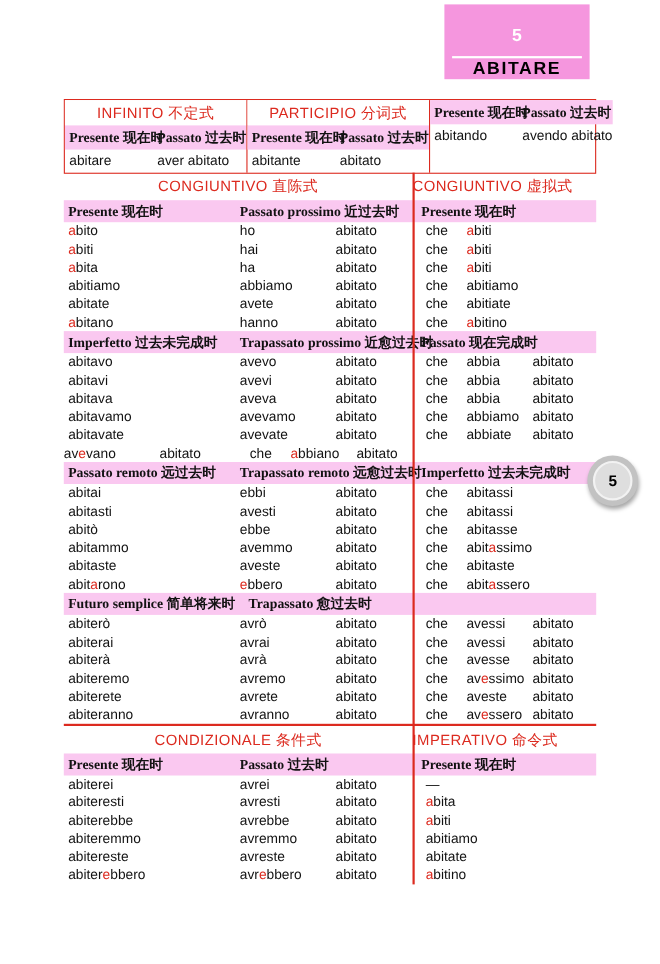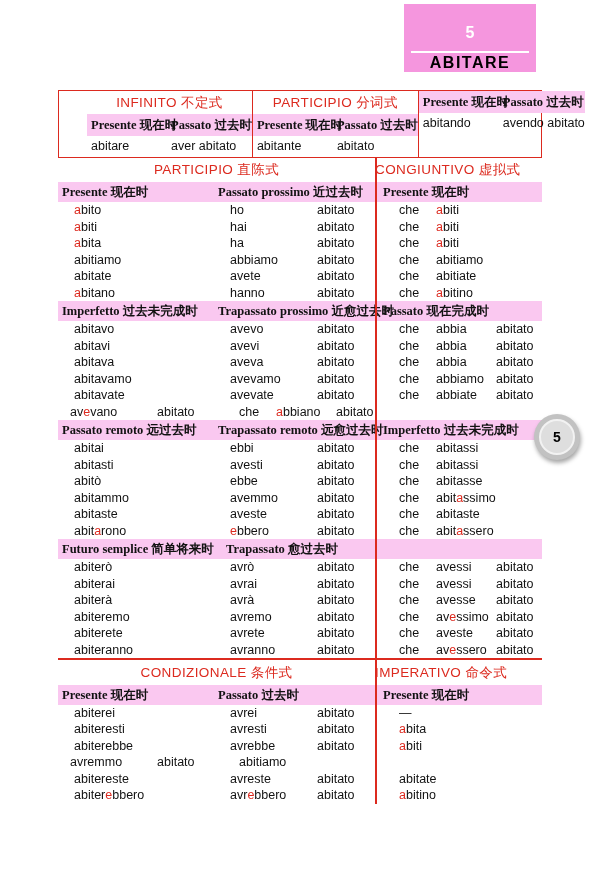--- a/index.html
+++ b/index.html
@@ -15,21 +15,21 @@
 
   
   .title-box{position:absolute;left:404px;top:4px;width:132px;height:68px;
              background:var(--titlepink);text-align:center;}
   .title-num{height:44px;line-height:58px;font-size:16px;font-weight:bold;color:#ffffff;}
   .title-rule{height:2px;background:#ffffff;margin:3px 7px 0 7px;}
   .title-verb{line-height:19px;font-size:16px;font-weight:bold;color:#000;letter-spacing:1.5px;}
 
   
   .top-table{position:absolute;left:58px;top:90px;width:484px;display:flex;
-             border:1.5px solid var(--red);padding-left:28px;}
+             border:1.5px solid var(--red);}
   .tcol{flex:1 1 0;}
   .tcol + .tcol{border-left:1.5px solid var(--red);}
   .thead{height:23px;line-height:23px;text-align:center;color:var(--red);
          font-size:13.5px;letter-spacing:.4px;background:#fff;}
   .tband{height:22px;line-height:22px;background:var(--pink);
          font-family:"Liberation Serif",serif;font-weight:bold;font-size:12.5px;
          display:flex;padding-left:4px;white-space:nowrap;}
   .tvals{height:21px;line-height:21px;font-size:12.5px;display:flex;padding-left:4px;white-space:nowrap;}
   .sub1{width:80px;flex:0 0 auto;}
   .sub2{flex:1 1 auto;}
@@ -43,21 +43,21 @@
   .sect-right{width:167px;text-align:left;}
   .red-rule{height:1.5px;background:var(--red);}
 
   .row{display:flex;white-space:nowrap;}
   .band{height:20px;line-height:20px;background:var(--pink);
         font-family:"Liberation Serif",serif;font-weight:bold;font-size:12.5px;}
   .b-l1{width:160px;padding-left:4px;flex:0 0 auto;}
   .b-l2{width:157px;flex:0 0 auto;}
   .b-r{width:167px;padding-left:8px;flex:0 0 auto;}
 
-  .datarow{height:16.5px;line-height:16.5px;font-size:12.5px;margin-left:12px;}
+  .datarow{height:16.5px;line-height:16.5px;font-size:12.5px;}
   .c-l1{width:160px;padding-left:4px;flex:0 0 auto;}
   .c-l2a{width:87px;flex:0 0 auto;}
   .c-l2b{width:70px;flex:0 0 auto;}
   .c-r{width:167px;padding-left:12px;flex:0 0 auto;display:flex;}
   .che{width:37px;flex:0 0 auto;}
   .r1{width:60px;flex:0 0 auto;}
   .r1.nofix{width:auto;}
   .r2{flex:1 1 auto;}
   .hl{color:var(--red);}
 
@@ -110,21 +110,21 @@
       </div>
       <div class="tvals">
         <span class="sub1">abitando</span>
         <span class="sub2">avendo abitato</span>
       </div>
     </div>
   </div>
 
   <div class="main-table">
     <div class="sect-row">
-      <div class="sect-left">PARTICIPIO 直陈式</div>
+      <div class="sect-left">CONGIUNTIVO 直陈式</div>
       <div class="sect-right">CONGIUNTIVO 虚拟式</div>
     </div>
 
     <div id="blocks-top">
         <div class="band row">
           <span class="b-l1">Presente 现在时</span>
           <span class="b-l2">Passato prossimo 近过去时</span>
           <span class="b-r">Presente 现在时</span>
         </div>
         <div class="row datarow">
@@ -401,20 +401,21 @@
         </div>
         <div class="row datarow">
           <span class="c-l1">abiterebbe</span>
           <span class="c-l2a">avrebbe</span>
           <span class="c-l2b">abitato</span>
           <span class="c-r">
             <span class="r1 nofix"><span class="hl">a</span>biti</span>
           </span>
         </div>
         <div class="row datarow">
+          <span class="c-l1">abiteremmo</span>
           <span class="c-l2a">avremmo</span>
           <span class="c-l2b">abitato</span>
           <span class="c-r">
             <span class="r1 nofix">abitiamo</span>
           </span>
         </div>
         <div class="row datarow">
           <span class="c-l1">abitereste</span>
           <span class="c-l2a">avreste</span>
           <span class="c-l2b">abitato</span>

